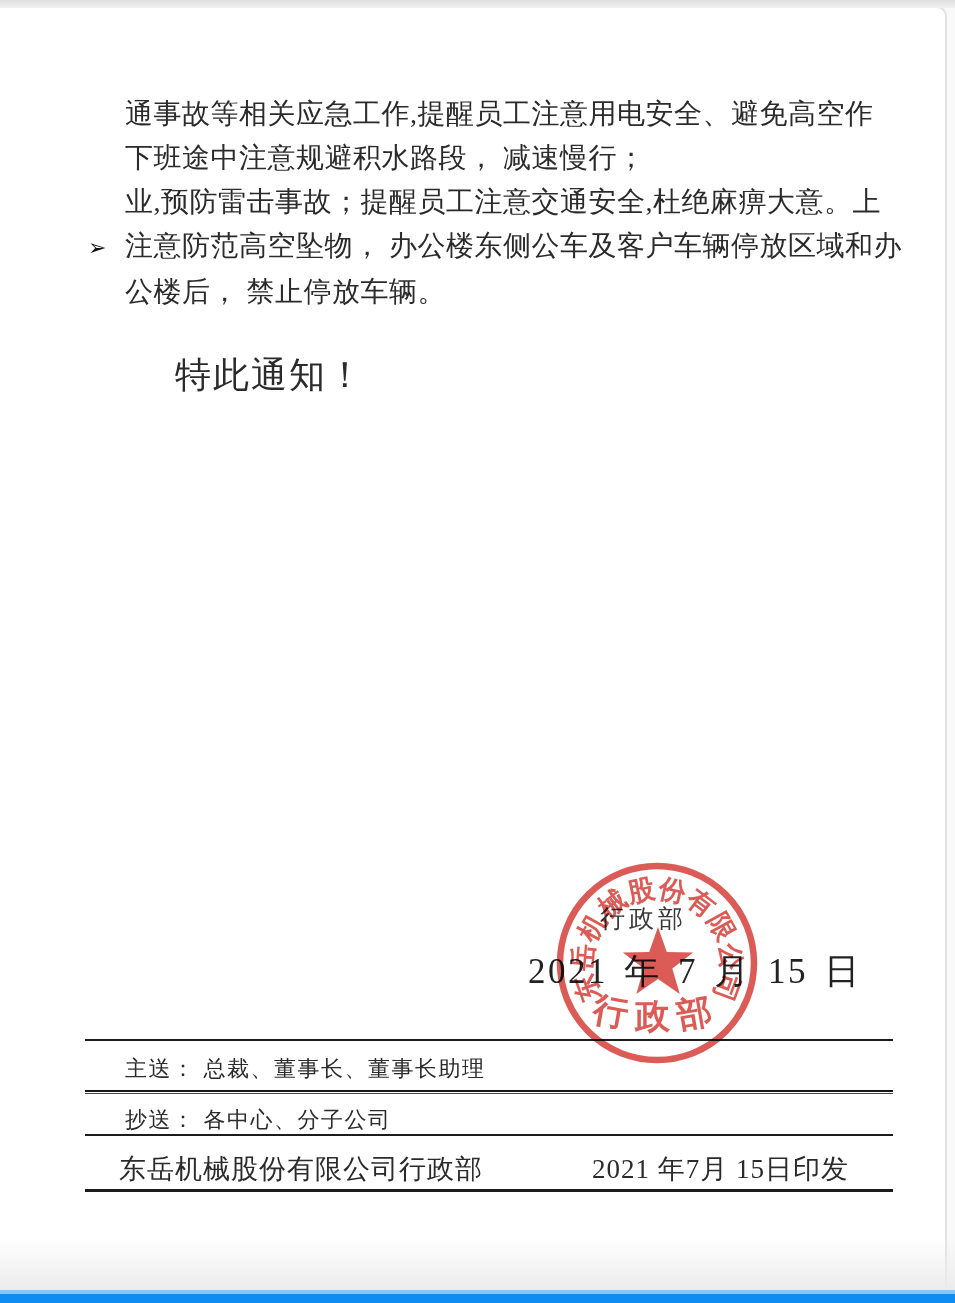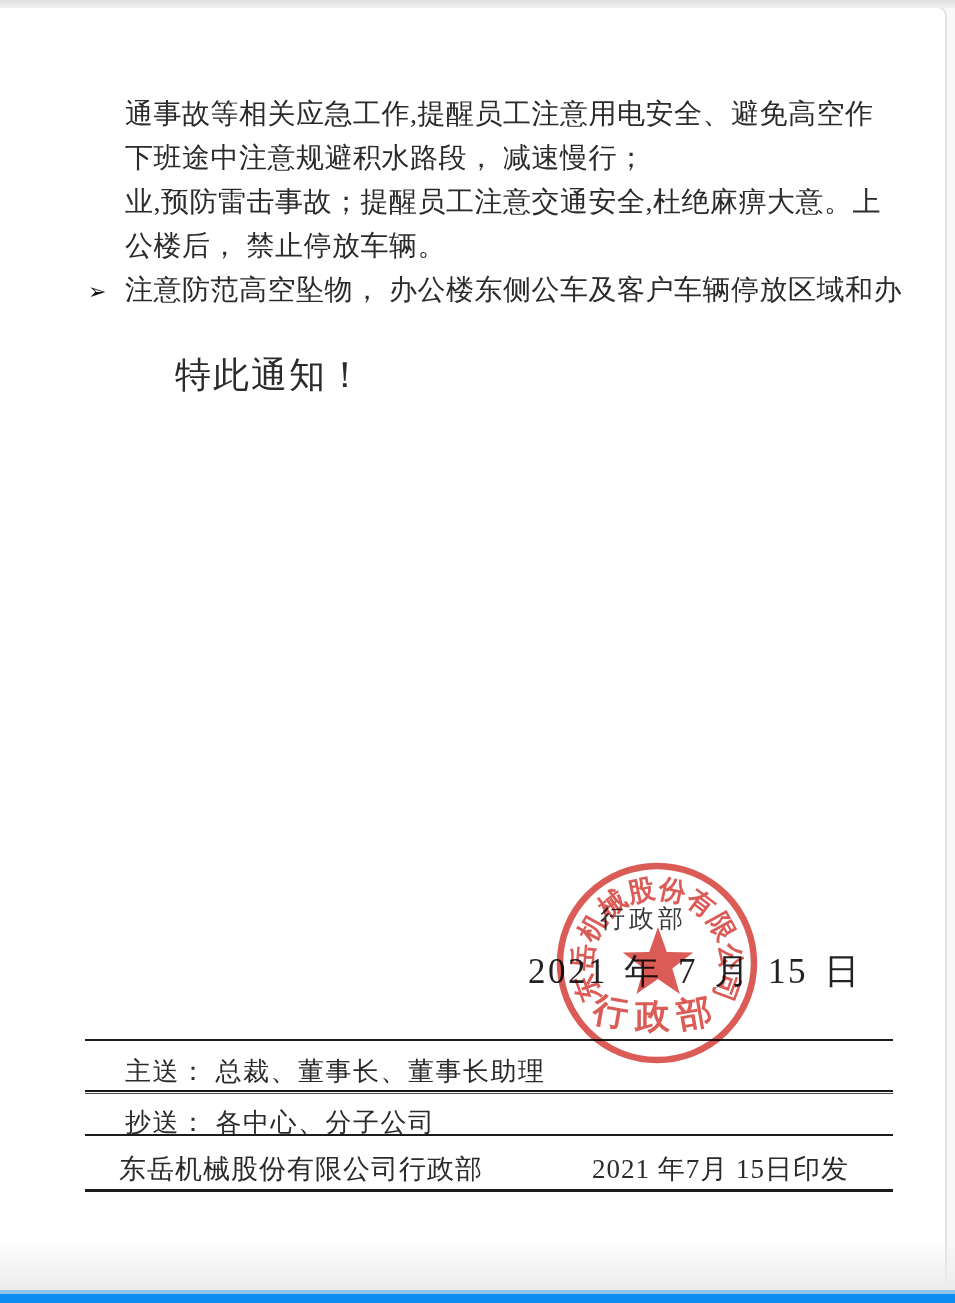--- a/index.html
+++ b/index.html
@@ -34,21 +34,21 @@
   .rule{position:absolute;left:85px;width:808px;background:#1c1c1c;z-index:2;}
   .rule-1{top:1029px;height:2px;}
   .rule-2{top:1080px;height:4px;background:linear-gradient(#161616 0 55%,#ffffff 55% 70%,#444 70% 100%);}
   .rule-3{top:1124px;height:2px;}
   .rule-4{top:1179px;height:3px;}
 
   .kw-row{position:absolute;left:105px;top:988px;white-space:nowrap;z-index:1;}
   .kw-label{font-family:"Liberation Sans","DejaVu Sans",sans-serif;font-weight:bold;font-size:29px;color:#111;}
   .kw-value{font-size:28px;letter-spacing:2px;word-spacing:9px;color:#2b2b2b;margin-left:6px;}
 
-  .send-row{position:absolute;left:125px;white-space:nowrap;font-size:26px;letter-spacing:1.5px;color:#2b2b2b;z-index:1;}
+  .send-row{position:absolute;left:125px;white-space:nowrap;font-size:22px;letter-spacing:1.5px;color:#2b2b2b;z-index:1;}
   .main-send{top:1044px;}
   .copy-send{top:1095px;}
   .send-label{margin-right:8px;}
 
   .issue-row{position:absolute;left:0;top:1141px;width:955px;font-size:27px;color:#2b2b2b;z-index:1;}
   .issuer{position:absolute;left:119px;letter-spacing:1px;white-space:nowrap;}
   .issue-date{position:absolute;left:566px;letter-spacing:1px;white-space:nowrap;margin-left:26px;}
 </style>
 </head>
 <body>
@@ -56,24 +56,24 @@
 <div class="screen">
   <div class="page-card"></div>
   <div class="top-strip"></div>
 
   <div class="content">
 
     <div class="body-text">
       <div class="bodyline">通事故等相关应急工作,提醒员工注意用电安全、避免高空作</div>
       <div class="bodyline">下班途中注意规避积水路段， 减速慢行；</div>
       <div class="bodyline">业,预防雷击事故；提醒员工注意交通安全,杜绝麻痹大意。上</div>
-      <div class="bodyline">公楼后， 禁止停放车辆。</div>
       <div class="bodyline with-marker">
         <span class="marker">➢</span><span>注意防范高空坠物， 办公楼东侧公车及客户车辆停放区域和办</span>
       </div>
+      <div class="bodyline">公楼后， 禁止停放车辆。</div>
     </div>
 
     <div class="closing">特此通知！</div>
 
     <div class="sig-dept">行政部</div>
     <div class="sig-date">2021 年 7 月 15 日</div>
 
     <div class="rule rule-1"></div>
     <div class="rule rule-2"></div>
     <div class="rule rule-3"></div>

